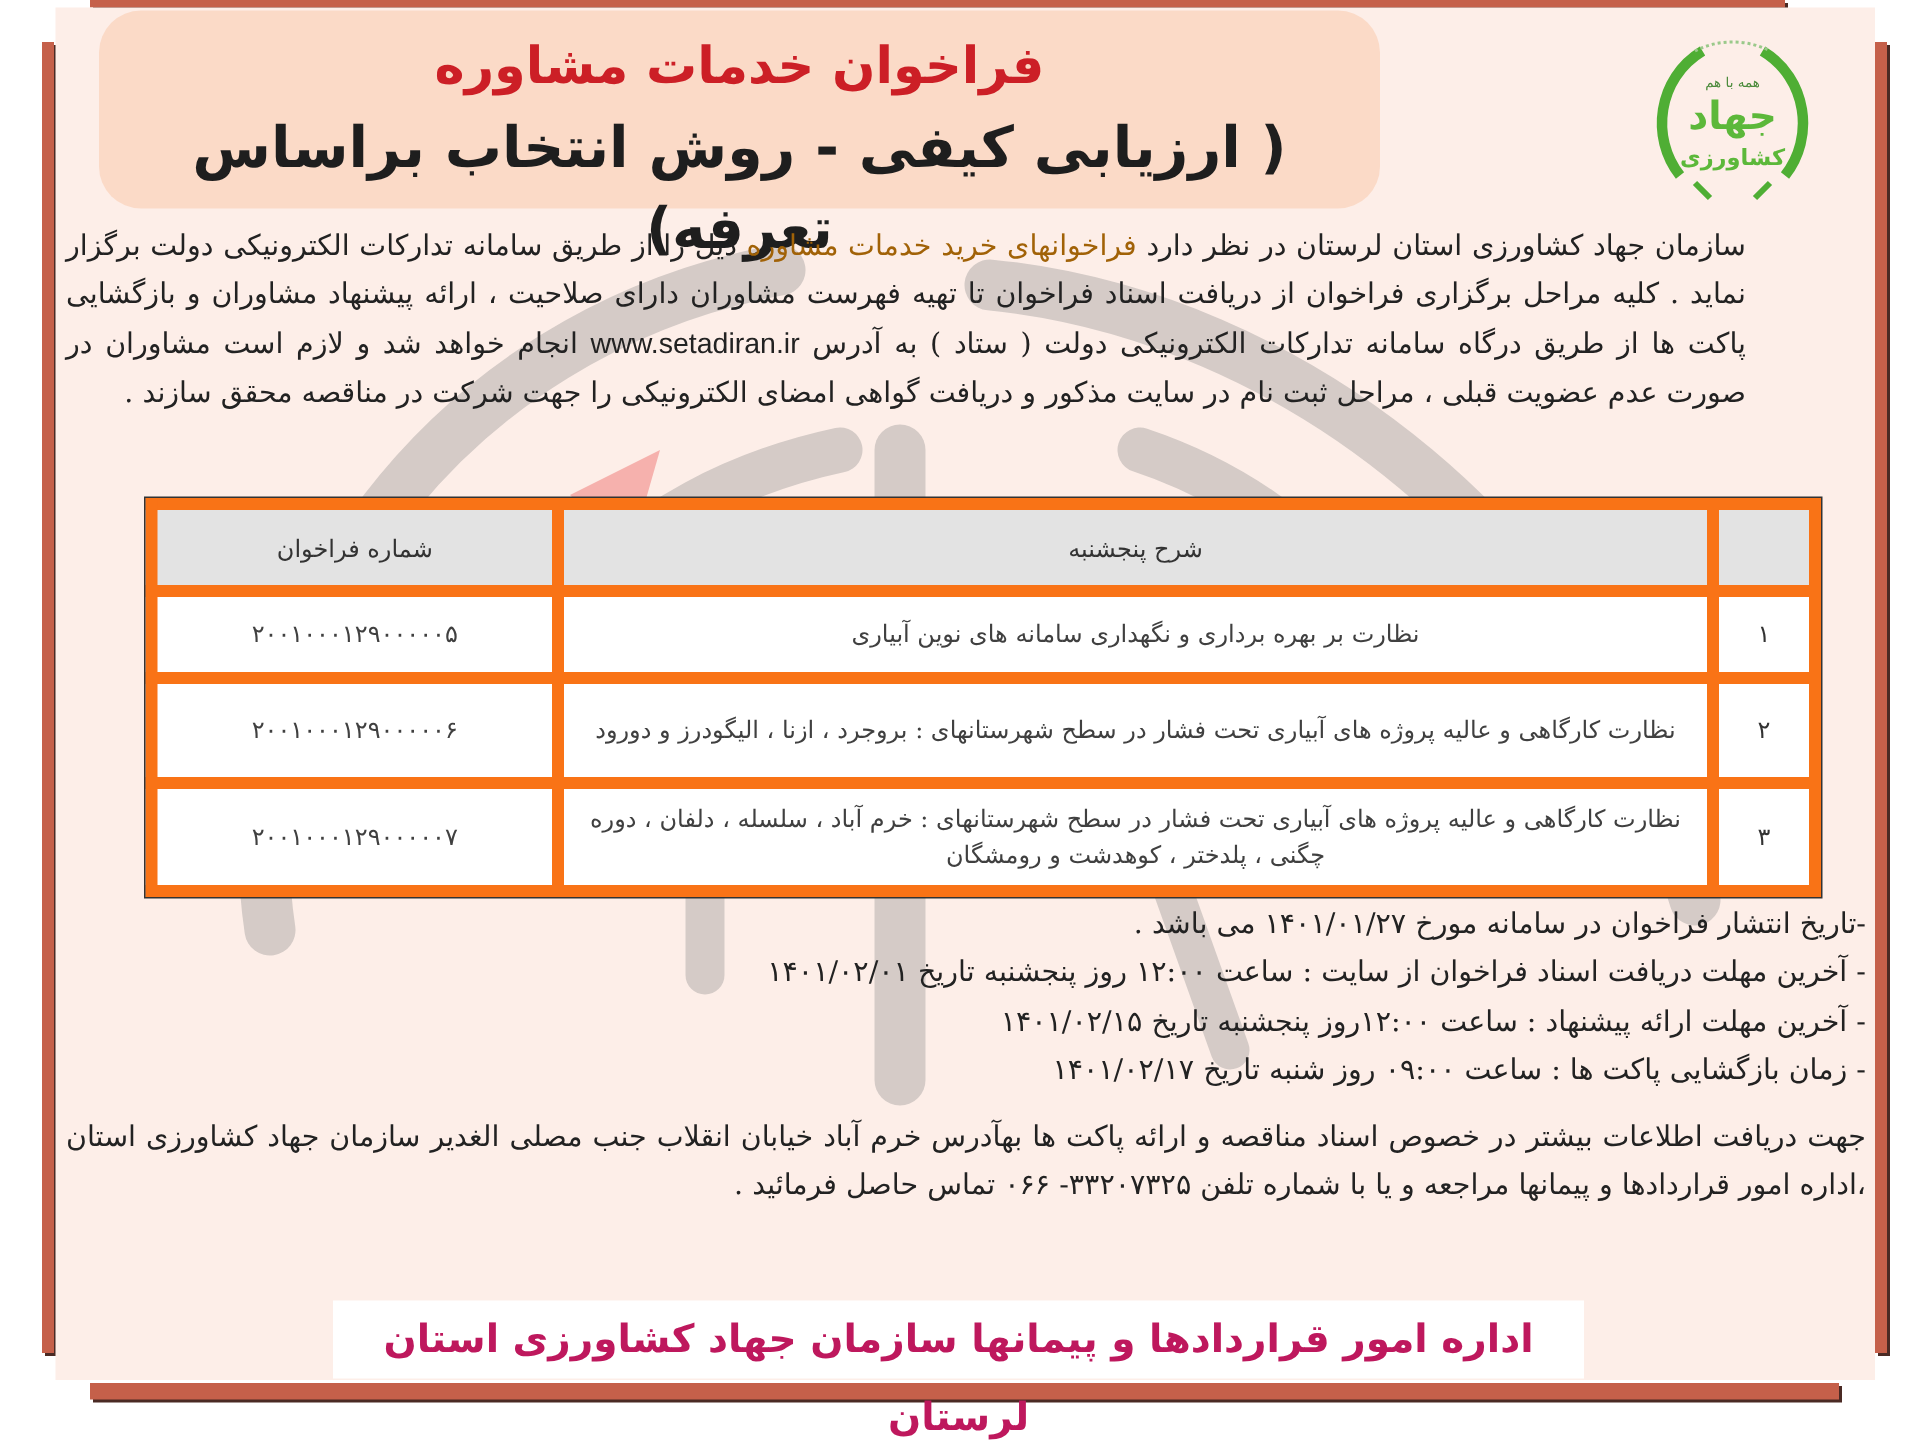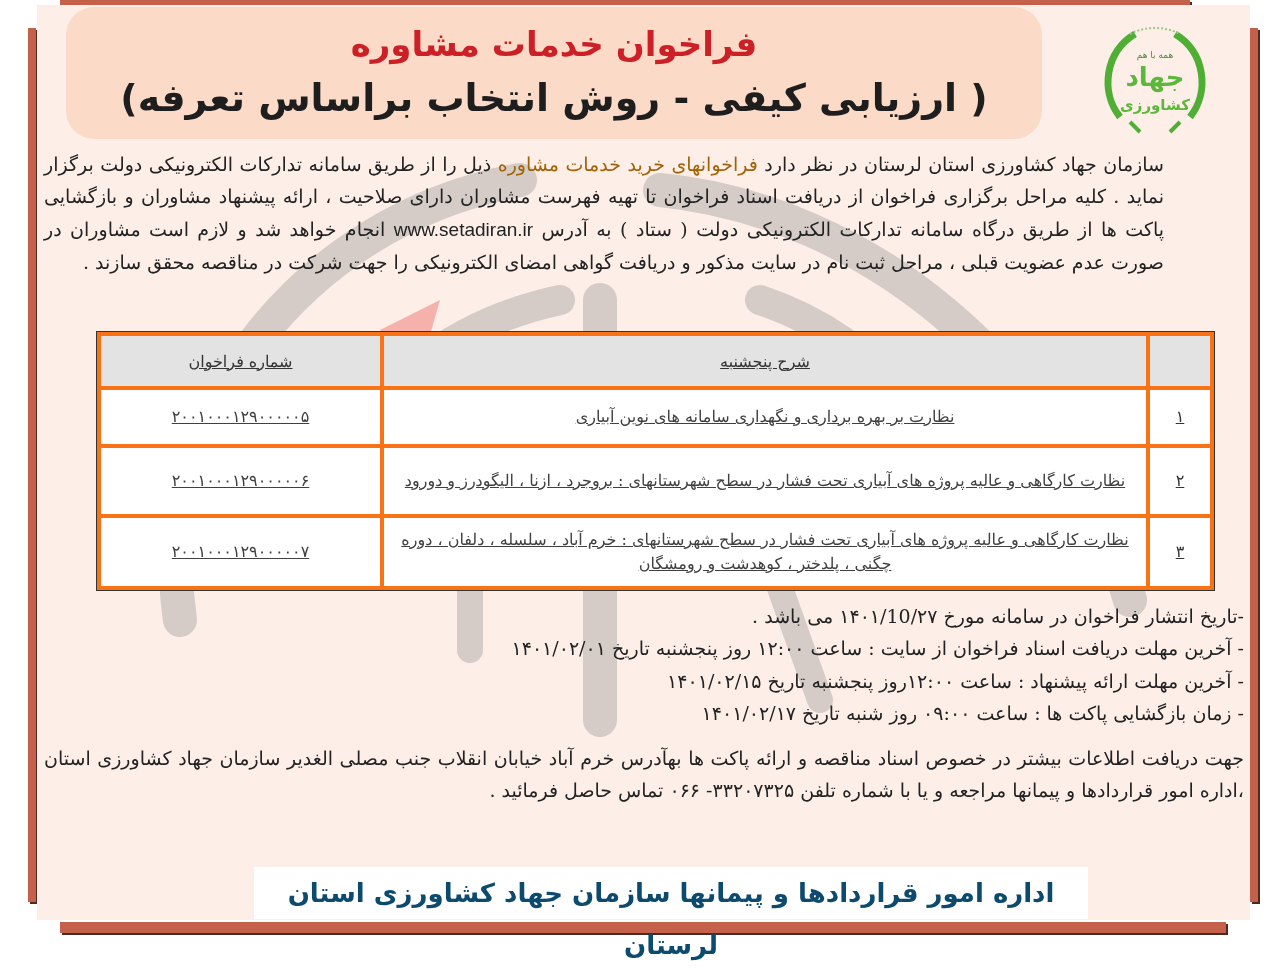--- a/index.html
+++ b/index.html
@@ -12,21 +12,21 @@
     .bar-top { left: 60px; top: 0; width: 1130px; height: 5px; }
     .bar-left { left: 28px; top: 28px; width: 8px; height: 874px; }
     .bar-right { left: 1250px; top: 28px; width: 8px; height: 874px; }
     .bar-bottom { left: 60px; top: 922px; width: 1166px; height: 11px; }
     .panel {
       position: absolute; left: 37px; top: 5px; width: 1213px; height: 915px;
       background: #fdeee8;
     }
     .watermark { position: absolute; left: 0; top: 0; width: 1278px; height: 968px; pointer-events: none; }
     .title-box {
-      position: absolute; left: 66px; top: 7px; width: 976px; height: 132px;
+      position: absolute; left: 66px; top: 7px; width: 854px; height: 132px;
       background: #fbdac7; border-radius: 28px;
       text-align: center; direction: rtl;
     }
     .title-1 {
       font-family: "DejaVu Sans", sans-serif; font-weight: bold; color: #cc1f26;
       font-size: 34px; margin-top: 14px; line-height: 46px;
     }
     .title-2 {
       font-family: "DejaVu Sans", sans-serif; font-weight: bold; color: #1e1e1e;
       font-size: 38px; line-height: 54px; margin-top: 4px;
@@ -39,33 +39,33 @@
     .intro { top: 148px; }
     .intro .first { padding-right: 80px; }
     .red { color: #a16207; }
     .latin { font-family: "Liberation Sans", sans-serif; direction: ltr; unicode-bidi: embed; }
     table.calls {
       position: absolute; left: 97px; top: 332px; width: 1117px; height: 254px;
       border-collapse: collapse; direction: rtl; background: #ffffff;
       border: 3px solid #d8353a; outline: 1px solid #333;
       font-size: 16px;
     }
-    table.calls th, table.calls td { border: 4px solid #f97316; text-align: center; vertical-align: middle; text-decoration: underline; }
+    table.calls th, table.calls td { border: 8px solid #f97316; text-align: center; vertical-align: middle; }
     table.calls th { background: #e3e3e3; color: #333; font-weight: normal; height: 48px; }
     table.calls td { color: #404040; line-height: 24px; }
     table.calls td.num { color: #333; width: 58px; }
     table.calls td.desc { width: 760px; }
     table.calls td.code { letter-spacing: 1px; }
     .dates { top: 600px; }
     .info { top: 742px; }
     .footer {
       position: absolute; left: 222px; top: 867px; width: 834px; height: 52px;
       background: #ffffff; text-align: center; direction: rtl;
-      font-family: "DejaVu Sans", sans-serif; font-weight: bold; color: #0c4a6e;
-      font-size: 26px; line-height: 52px; margin-left: 32px;
+      font-family: "DejaVu Sans", sans-serif; font-weight: bold; color: #be185d;
+      font-size: 26px; line-height: 52px;
     }
   </style>
 </head>
 <body>
 
 <div class="bar bar-top"></div>
 <div class="bar bar-left"></div>
 <div class="bar bar-right"></div>
 <div class="bar bar-bottom"></div>
 
@@ -127,21 +127,21 @@
     </tr>
     <tr style="height:72px">
       <td class="num">۳</td>
       <td class="desc">نظارت کارگاهی و عالیه پروژه های آبیاری تحت فشار در سطح شهرستانهای : خرم آباد ، سلسله ، دلفان ، دوره چگنی ، پلدختر ، کوهدشت و رومشگان</td>
       <td class="code">۲۰۰۱۰۰۰۱۲۹۰۰۰۰۰۷</td>
     </tr>
   </tbody>
 </table>
 
 <div class="body-text dates" style="text-align:right">
-  <div>-تاریخ انتشار فراخوان در سامانه مورخ ۱۴۰۱/10/۲۷ می باشد .</div>
+  <div>-تاریخ انتشار فراخوان در سامانه مورخ ۱۴۰۱/۰۱/۲۷ می باشد .</div>
   <div>- آخرین مهلت دریافت اسناد فراخوان از سایت : ساعت ۱۲:۰۰ روز پنجشنبه تاریخ ۱۴۰۱/۰۲/۰۱</div>
   <div>- آخرین مهلت ارائه پیشنهاد : ساعت ۱۲:۰۰روز پنجشنبه تاریخ ۱۴۰۱/۰۲/۱۵</div>
   <div>- زمان بازگشایی پاکت ها : ساعت ۰۹:۰۰ روز شنبه تاریخ ۱۴۰۱/۰۲/۱۷</div>
 </div>
 
 <div class="body-text info">
   <div>جهت دریافت اطلاعات بیشتر در خصوص اسناد مناقصه و ارائه پاکت ها بهآدرس خرم آباد خیابان انقلاب جنب مصلی الغدیر سازمان جهاد کشاورزی استان ،اداره امور قراردادها و پیمانها مراجعه و یا با شماره تلفن ۳۳۲۰۷۳۲۵- ۰۶۶ تماس حاصل فرمائید .</div>
 </div>
 
 <div class="footer">اداره امور قراردادها و پیمانها سازمان جهاد کشاورزی استان لرستان</div>

